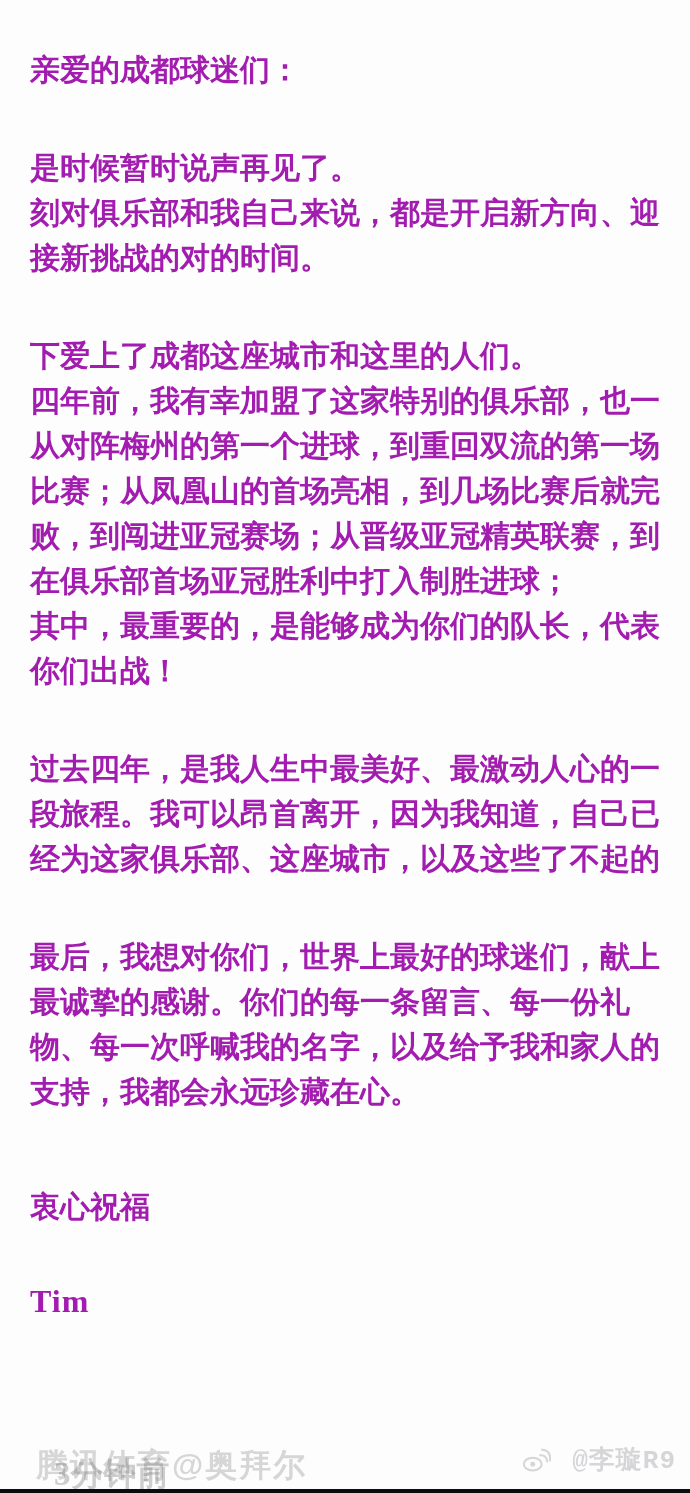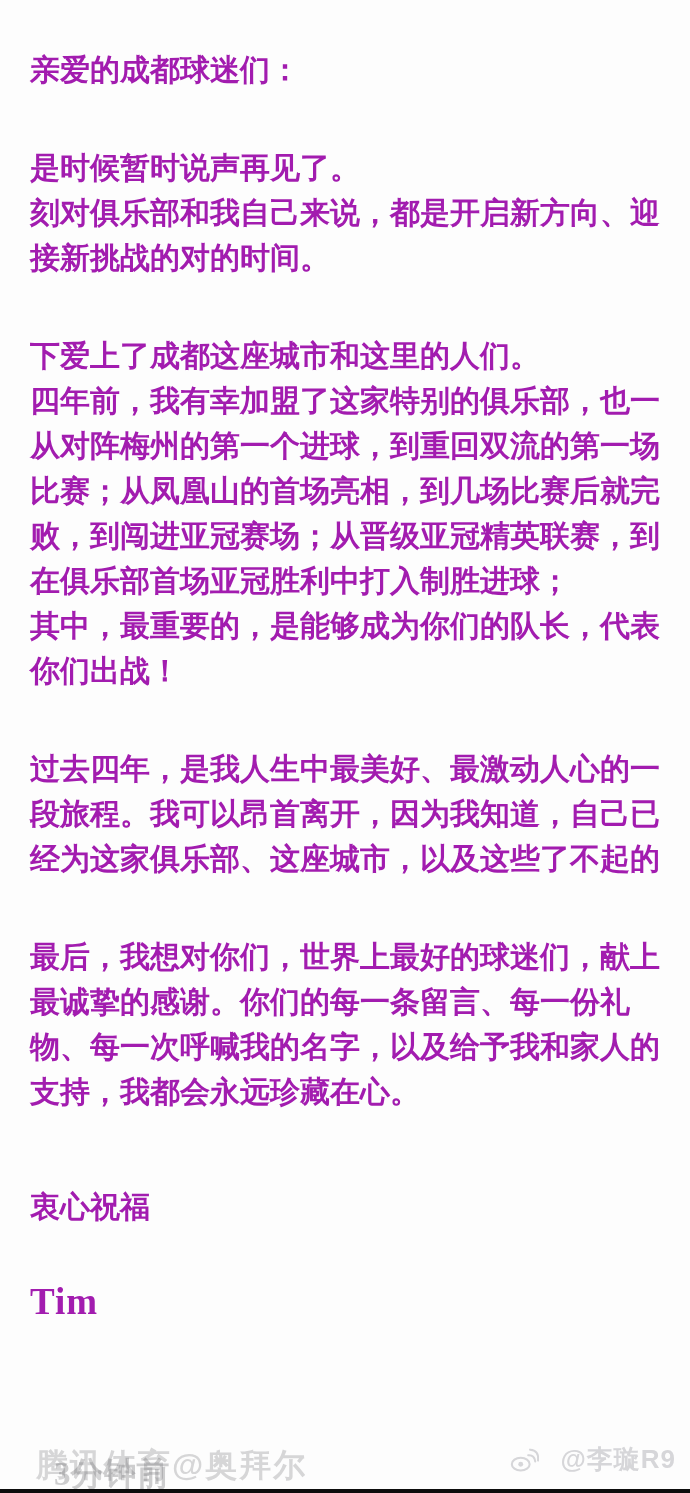--- a/index.html
+++ b/index.html
@@ -19,21 +19,21 @@
     font-weight: 700;
     font-size: 30px;
     line-height: 45px;
     letter-spacing: 0px;
   }
   .salutation { margin: 0 0 53px 0; }
   .para { margin: 0 0 53px 0; }
   .para.last-body { margin-bottom: 70px; }
   .ln { white-space: nowrap; }
   .closing { margin: 0 0 50px 0; }
-  .signature { font-size: 37px; letter-spacing: 1px; }
+  .signature { font-size: 32px; letter-spacing: 1px; }
 
   .wm {
     position: absolute;
     font-weight: 700;
     white-space: nowrap;
     pointer-events: none;
   }
   .wm-source {
     left: 36px; top: 1444px;
     font-size: 32px;
@@ -45,21 +45,21 @@
     left: 54px; top: 1452px;
     font-size: 33px;
     color: rgba(95, 95, 100, 0.30);
     font-family: "Liberation Serif", "DejaVu Serif", serif;
   }
   .wm-weibo {
     right: 14px; top: 1442px;
     font-size: 26px;
     letter-spacing: 1px;
     color: rgba(140, 140, 148, 0.35);
-    font-family: Liberation Sans, sans-serif;
+    font-family: Liberation Mono, monospace;
     display: flex; align-items: center; gap: 21px;
   }
   .wm-weibo svg { display: block; }
   .bottom-bar {
     position: absolute;
     left: 0; bottom: 0;
     width: 690px; height: 4px;
     background: #0c0c0c;
   }
 </style>

